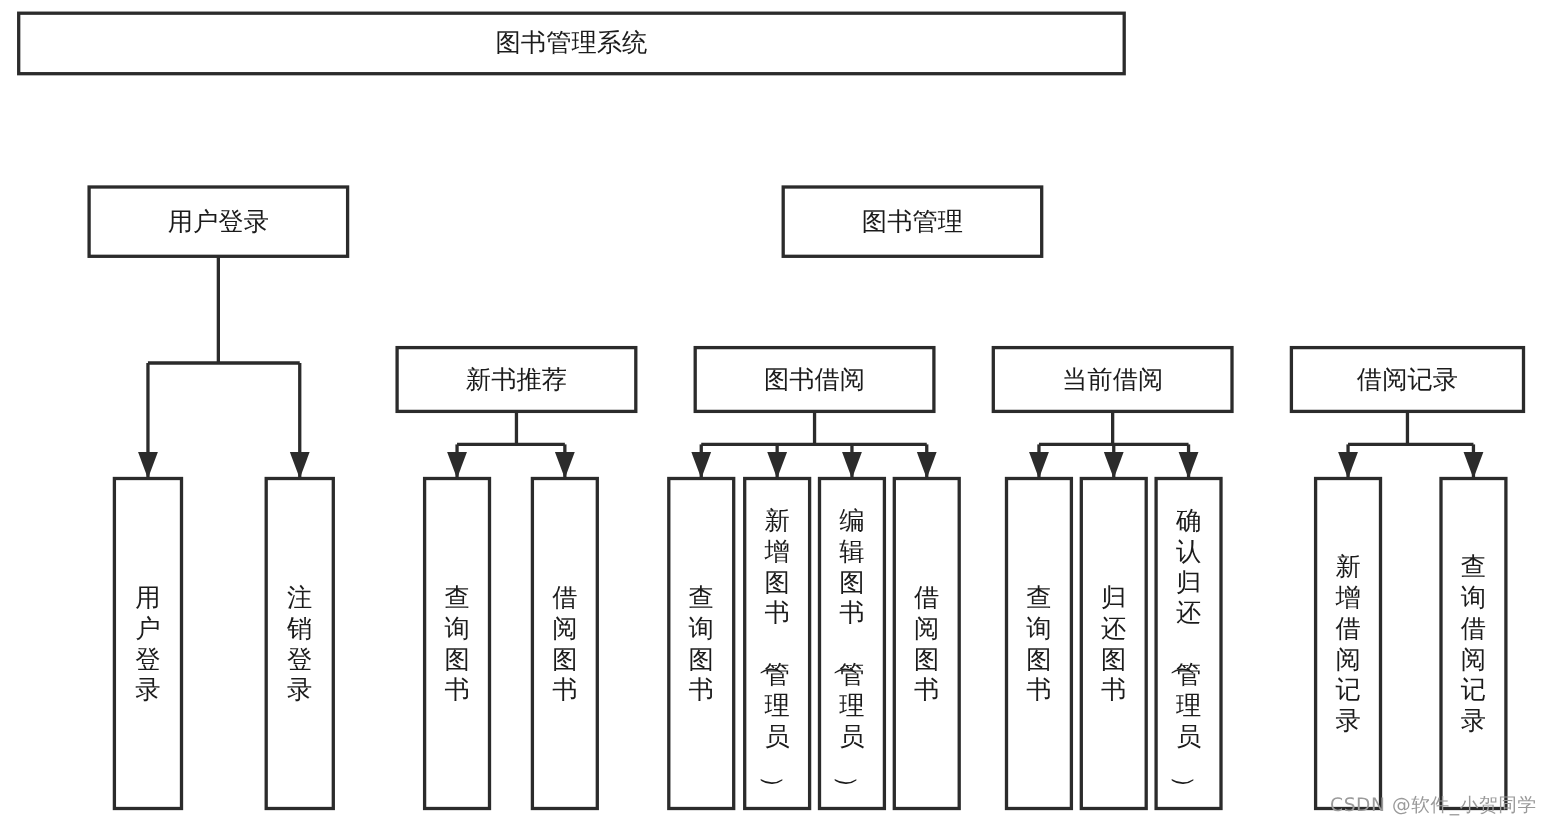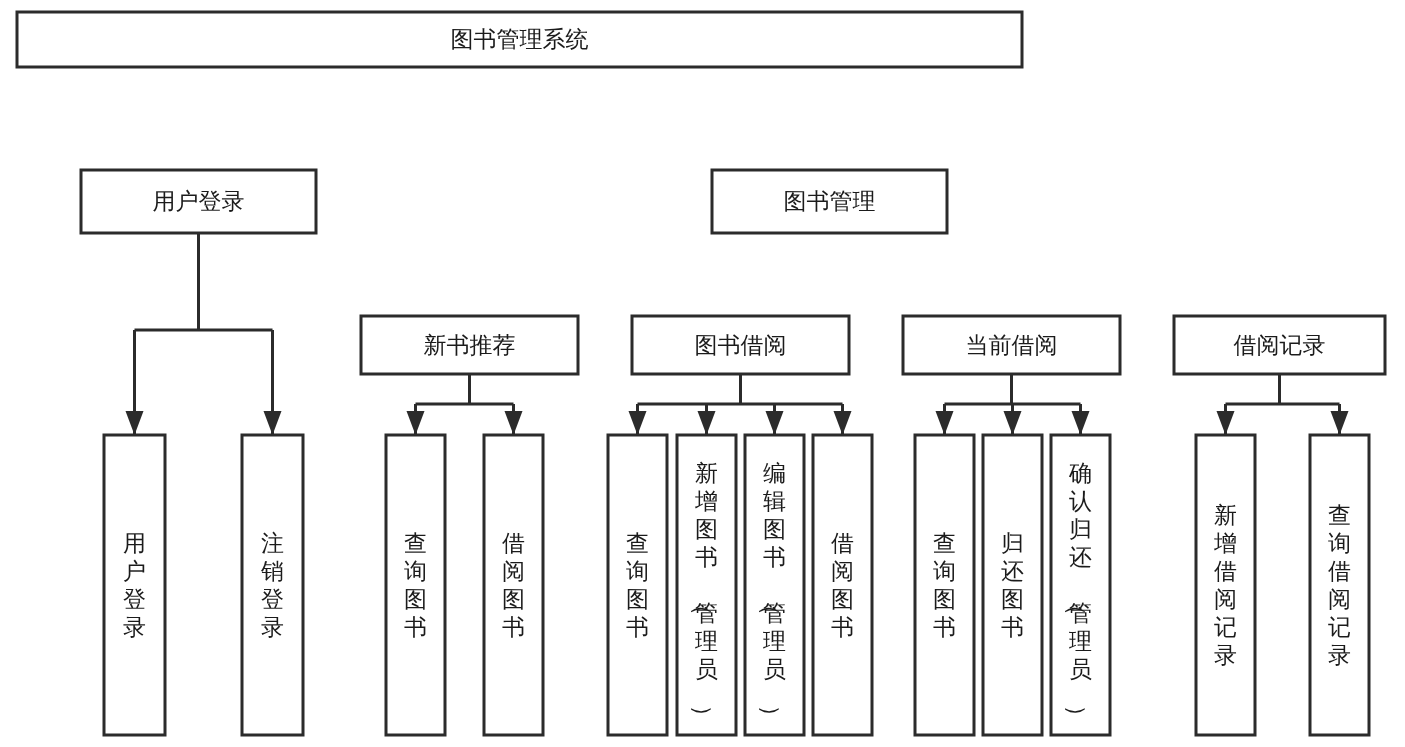--- a/index.html
+++ b/index.html
@@ -189,14 +189,15 @@
           <text x="1225.5" y="522.84" class="node-label-v"><tspan x="1225.5" dy="0">新</tspan><tspan x="1225.5" dy="28">增</tspan><tspan x="1225.5" dy="28">借</tspan><tspan x="1225.5" dy="28">阅</tspan><tspan x="1225.5" dy="28">记</tspan><tspan x="1225.5" dy="28">录</tspan></text>
         </g>
         <g>
           <rect x="1310" y="435" width="59" height="300" class="node-rect"></rect>
           <text x="1339.5" y="522.84" class="node-label-v"><tspan x="1339.5" dy="0">查</tspan><tspan x="1339.5" dy="28">询</tspan><tspan x="1339.5" dy="28">借</tspan><tspan x="1339.5" dy="28">阅</tspan><tspan x="1339.5" dy="28">记</tspan><tspan x="1339.5" dy="28">录</tspan></text>
         </g>
       </g>
 
   </svg>
 
+  <div class="watermark">CSDN @软件_小贺同学</div>
 
 </div>
 
 </body></html>

